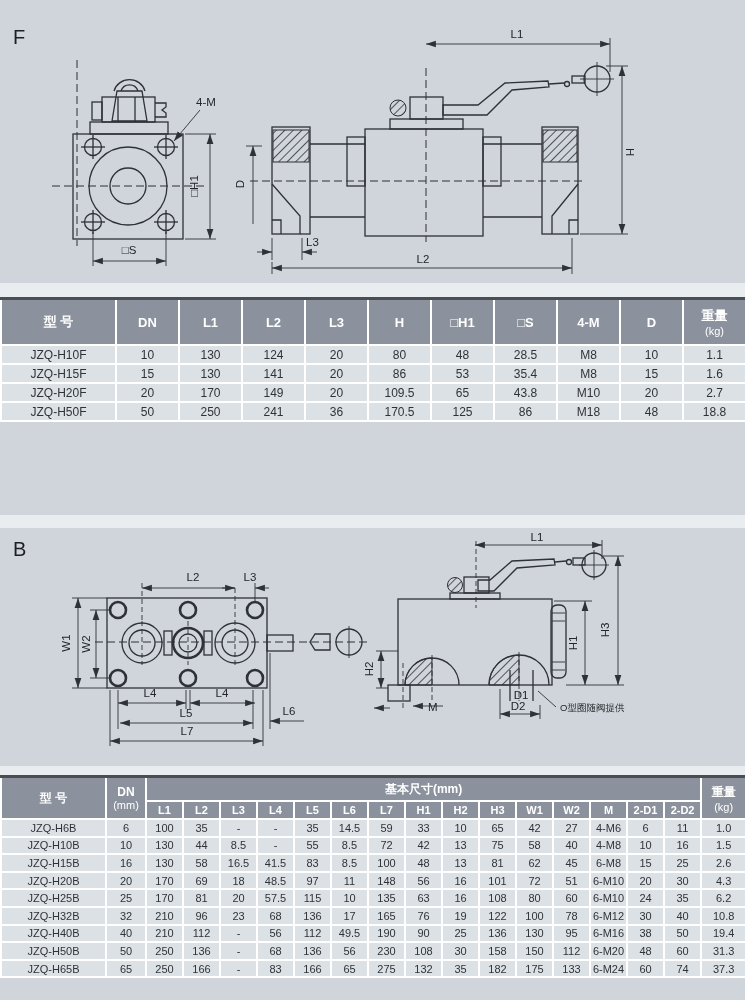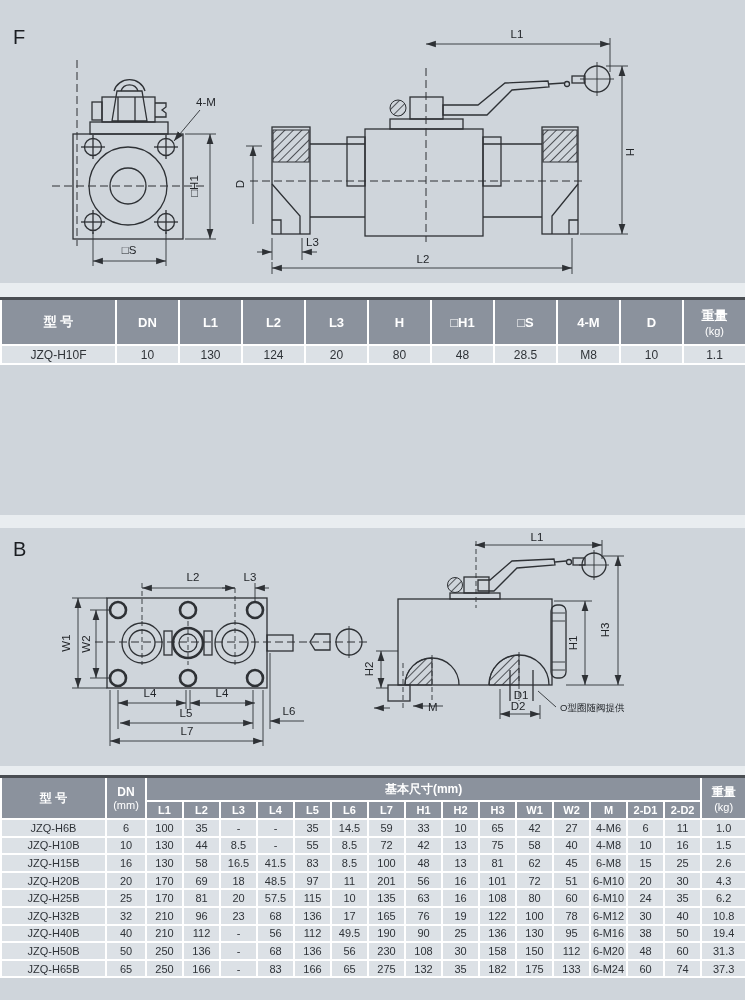--- a/index.html
+++ b/index.html
@@ -198,20 +198,59 @@
           <td>130</td>
           <td>124</td>
           <td>20</td>
           <td>80</td>
           <td>48</td>
           <td>28.5</td>
           <td>M8</td>
           <td>10</td>
           <td>1.1</td>
         </tr>
+        <tr>
+          <td>JZQ-H15F</td>
+          <td>15</td>
+          <td>130</td>
+          <td>141</td>
+          <td>20</td>
+          <td>86</td>
+          <td>53</td>
+          <td>35.4</td>
+          <td>M8</td>
+          <td>15</td>
+          <td>1.6</td>
+        </tr>
+        <tr>
+          <td>JZQ-H20F</td>
+          <td>20</td>
+          <td>170</td>
+          <td>149</td>
+          <td>20</td>
+          <td>109.5</td>
+          <td>65</td>
+          <td>43.8</td>
+          <td>M10</td>
+          <td>20</td>
+          <td>2.7</td>
+        </tr>
+        <tr>
+          <td>JZQ-H50F</td>
+          <td>50</td>
+          <td>250</td>
+          <td>241</td>
+          <td>36</td>
+          <td>170.5</td>
+          <td>125</td>
+          <td>86</td>
+          <td>M18</td>
+          <td>48</td>
+          <td>18.8</td>
+        </tr>
       </tbody>
   </table>
 
   <div class="strip" style="top:515px;height:13px"></div>
 
   <span class="sec-label" style="left:13px;top:538px">B</span>
 
   <svg class="dia" style="top:533px" width="745" height="233" viewBox="0 0 745 233">
     <g>
       <rect class="ln" x="107" y="65" width="160" height="90"></rect>
@@ -461,21 +500,21 @@
         </tr>
         <tr>
           <td>JZQ-H20B</td>
           <td>20</td>
           <td>170</td>
           <td>69</td>
           <td>18</td>
           <td>48.5</td>
           <td>97</td>
           <td>11</td>
-          <td>201</td>
+          <td>148</td>
           <td>56</td>
           <td>16</td>
           <td>101</td>
           <td>72</td>
           <td>51</td>
           <td>6-M10</td>
           <td>20</td>
           <td>30</td>
           <td>4.3</td>
         </tr>

